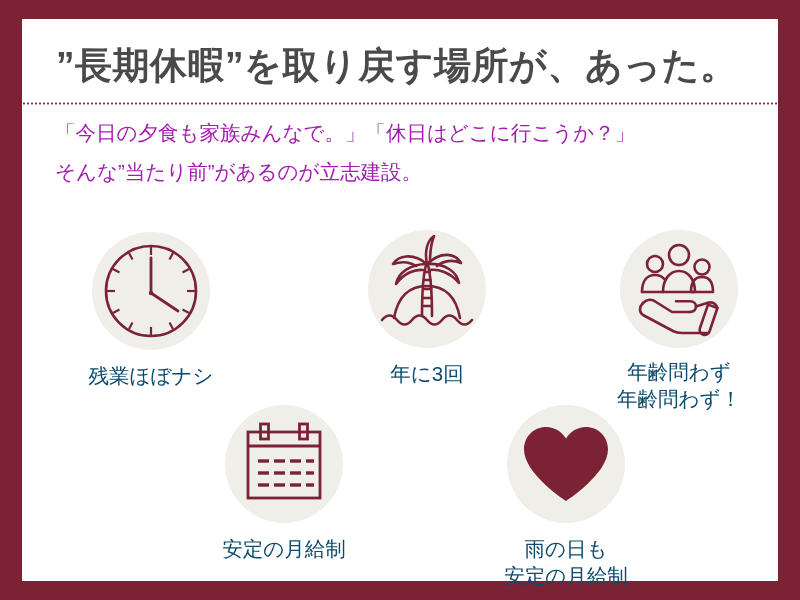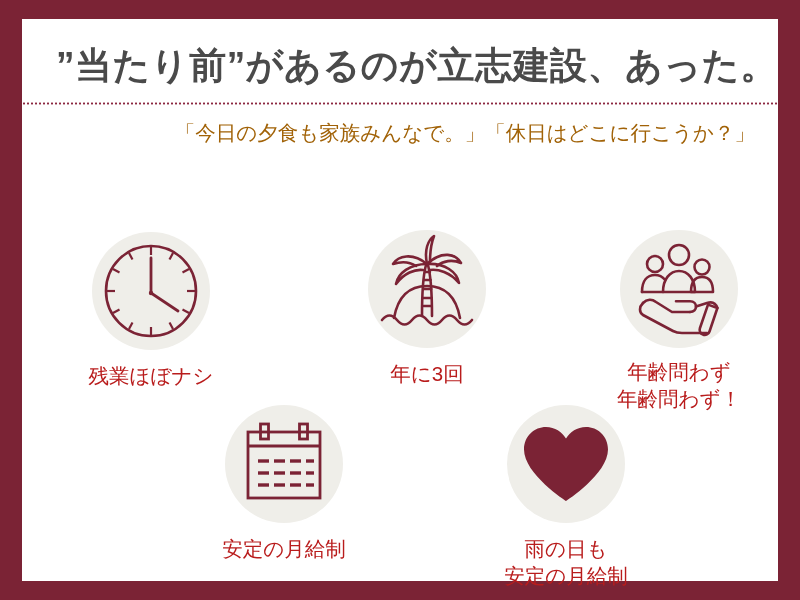--- a/index.html
+++ b/index.html
@@ -58,25 +58,24 @@
     background-repeat: repeat-x;
     background-position: 0 0;
   }
 
   
   #subtitle {
     position: absolute;
     left: 33px;
     top: 94px;
     width: 700px;
-    color: #a16207;
+    color: #a21caf;
     font-size: 20.5px;
     line-height: 39px;
     white-space: nowrap;
-    text-align: right;
   }
   #subtitle .ln { display: block; }
 
   
   .feature {
     position: absolute;
     width: 220px;
     text-align: center;
   }
   .circle {
@@ -89,46 +88,47 @@
   }
   .circle svg {
     position: absolute;
     left: 0; top: 0;
     width: 118px;
     height: 118px;
     display: block;
   }
   .flabel {
     margin-top: 12px;
-    color: #b91c1c;
+    color: #0c4a6e;
     font-size: 20.5px;
     line-height: 27px;
     white-space: nowrap;
   }
   .flabel .ln { display: block; }
 
   
   #feat-overtime { left: 19px;  top: 213px; }
   #feat-vacation { left: 295px; top: 211px; }
   #feat-age      { left: 547px; top: 211px; font-family: Liberation Mono, monospace; }
   #feat-weekend  { left: 152px; top: 386px; }
   #feat-salary   { left: 434px; top: 386px; }
 </style>
 </head>
 <body>
 
 <div id="slide">
   <div id="inner">
 
-    <div id="title">”当たり前”があるのが立志建設、あった。</div>
+    <div id="title">”長期休暇”を取り戻す場所が、あった。</div>
 
     <div id="divider"></div>
 
     <div id="subtitle">
       <span class="ln">「今日の夕食も家族みんなで。」「休日はどこに行こうか？」</span>
+      <span class="ln">そんな”当たり前”があるのが立志建設。</span>
     </div>
 
     <div class="feature" id="feat-overtime">
       <div class="circle">
         <svg viewBox="0 0 118 118">
           <circle cx="59" cy="59" r="45" fill="none" stroke="#7b2335" stroke-width="2.6"></circle>
           <g stroke="#7b2335" stroke-width="2.2" stroke-linecap="butt">
             <line x1="59" y1="15" x2="59" y2="23"></line>
             <line x1="81" y1="21" x2="77.5" y2="27.5"></line>
             <line x1="97" y1="37" x2="90.5" y2="40.5"></line>

